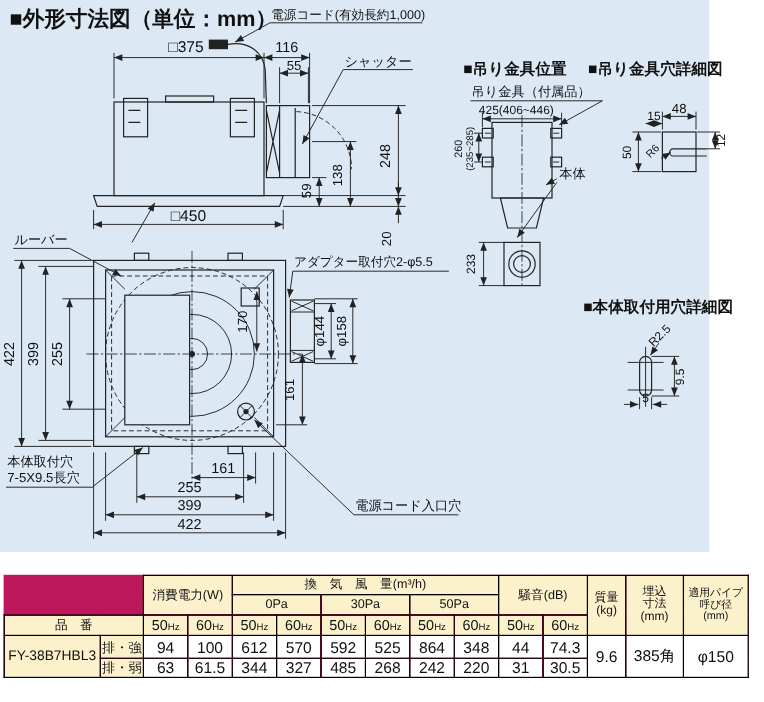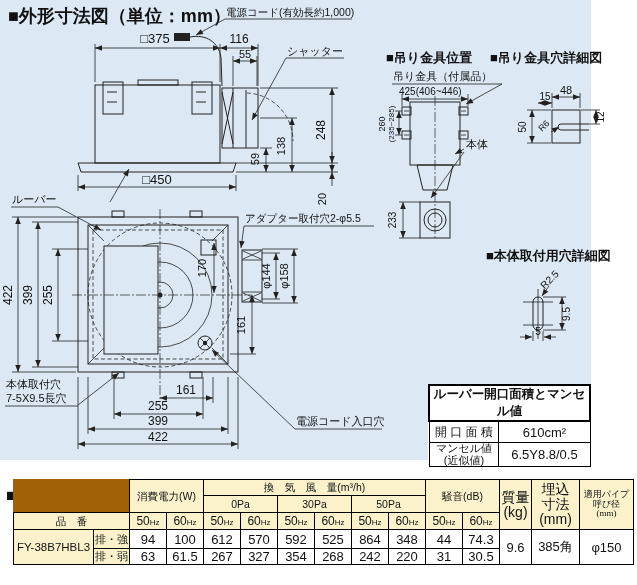--- a/index.html
+++ b/index.html
@@ -23,26 +23,26 @@
   
   .ltab{position:absolute;left:428px;top:384px;border-collapse:collapse;background:#fff;}
   .ltab td{border:1px solid #000;text-align:center;padding:0 2px;}
   .ltab .out{border:2px solid #000;}
   .ltab .tt{font-size:12.5px;font-weight:bold;height:20px;}
   .ltab .lb{font-size:12px;width:100px;height:20px;}
   .ltab .lb2{font-size:11px;line-height:1.05;white-space:pre-line;}
   .ltab .vl{font-size:13px;width:100px;}
   
   .spec-title{position:absolute;left:6px;top:484px;font-size:17px;font-weight:bold;}
-  .stab{position:absolute;left:13px;top:479px;border-collapse:collapse;table-layout:fixed;background:#a16207;}
+  .stab{position:absolute;left:3px;top:479px;border-collapse:collapse;table-layout:fixed;background:#be185d;}
   .stab td,.stab th{border:1px solid #000;text-align:center;padding:0;font-weight:normal;overflow:hidden;}
   .stab .ghost{border:none;background:transparent;}
   .stab .hd{background:var(--hdr-bg,#fbf2cc);font-size:10.5px;line-height:1.0;}
-  .stab .ml{white-space:pre-line;line-height:1.05;font-size:14px;}
-  .stab .sml{font-size:9px;font-family:Liberation Serif, serif;}
+  .stab .ml{white-space:pre-line;line-height:1.05;font-size:10px;}
+  .stab .sml{font-size:9px;}
   .stab .hz b{font-size:12px;font-weight:normal;}
   .stab .hzu{font-size:8px;}
   .stab .dat{font-size:13px;background:#fff;}
   .stab .mdl{font-size:11.5px;font-weight:normal;background:var(--hdr-bg,#fbf2cc);}
   .stab .mode{font-size:11px;background:var(--hdr-bg,#fbf2cc);}
   .stab tr.r1{height:16px;} .stab tr.r2{height:17px;} .stab tr.r3{height:17px;margin-left:18px;}
   .stab tr.r4{height:19px;} .stab tr.r5{height:14px;}
 </style>
 </head>
 <body>
@@ -234,36 +234,20 @@
         <path class="dm" d="M533,331 V341 M543,331 V341"></path>
         <line class="dm" x1="520" y1="337" x2="532" y2="337" marker-end="url(#ma)"></line>
         <line class="dm" x1="556" y1="337" x2="544" y2="337" marker-end="url(#ma)"></line>
         <text transform="rotate(-45 552,282)" x="552" y="282" class="t10s" text-anchor="middle">R2.5</text>
         <text transform="rotate(-90 570,314)" x="570" y="314" class="t10s" text-anchor="middle">9.5</text>
         <text x="538" y="335" class="t10s" text-anchor="middle">5</text>
       </g>
     </svg>
 
     
-    <table class="ltab">
-      <tbody>
-          <tr>
-            <td colspan="2" class="tt out">ルーバー開口面積とマンセル値</td>
-          </tr>
-      <tr>
-        <td class="lb">開 口 面 積</td>
-        <td class="vl">610cm²</td>
-      </tr>
-      <tr>
-        <td class="lb lb2">マンセル値
-(近似値)</td>
-        <td class="vl">6.5Y8.8/0.5</td>
-      </tr>
-    </tbody>
-      </table>
   </div>
 
   <div class="spec-title">■特性表</div>
   <table class="stab">
     <colgroup>
       <col style="width:80px">
         <col style="width:36px">
       <col style="width:37px">
         <col style="width:37px">
         <col style="width:37px">
@@ -325,23 +309,23 @@
       <td class="dat">44</td>
       <td class="dat">74.3</td>
       <td class="dat" rowspan="2">9.6</td>
       <td class="dat" rowspan="2">385角</td>
       <td class="dat" rowspan="2">φ150</td>
     </tr>
     <tr class="r5">
       <td class="mode">排・弱</td>
       <td class="dat">63</td>
       <td class="dat">61.5</td>
-      <td class="dat">267</td>
+      <td class="dat">344</td>
       <td class="dat">327</td>
-      <td class="dat">354</td>
+      <td class="dat">485</td>
       <td class="dat">268</td>
       <td class="dat">242</td>
       <td class="dat">220</td>
       <td class="dat">31</td>
       <td class="dat">30.5</td>
     </tr>
   </tbody>
     </table>
 </div>
 

